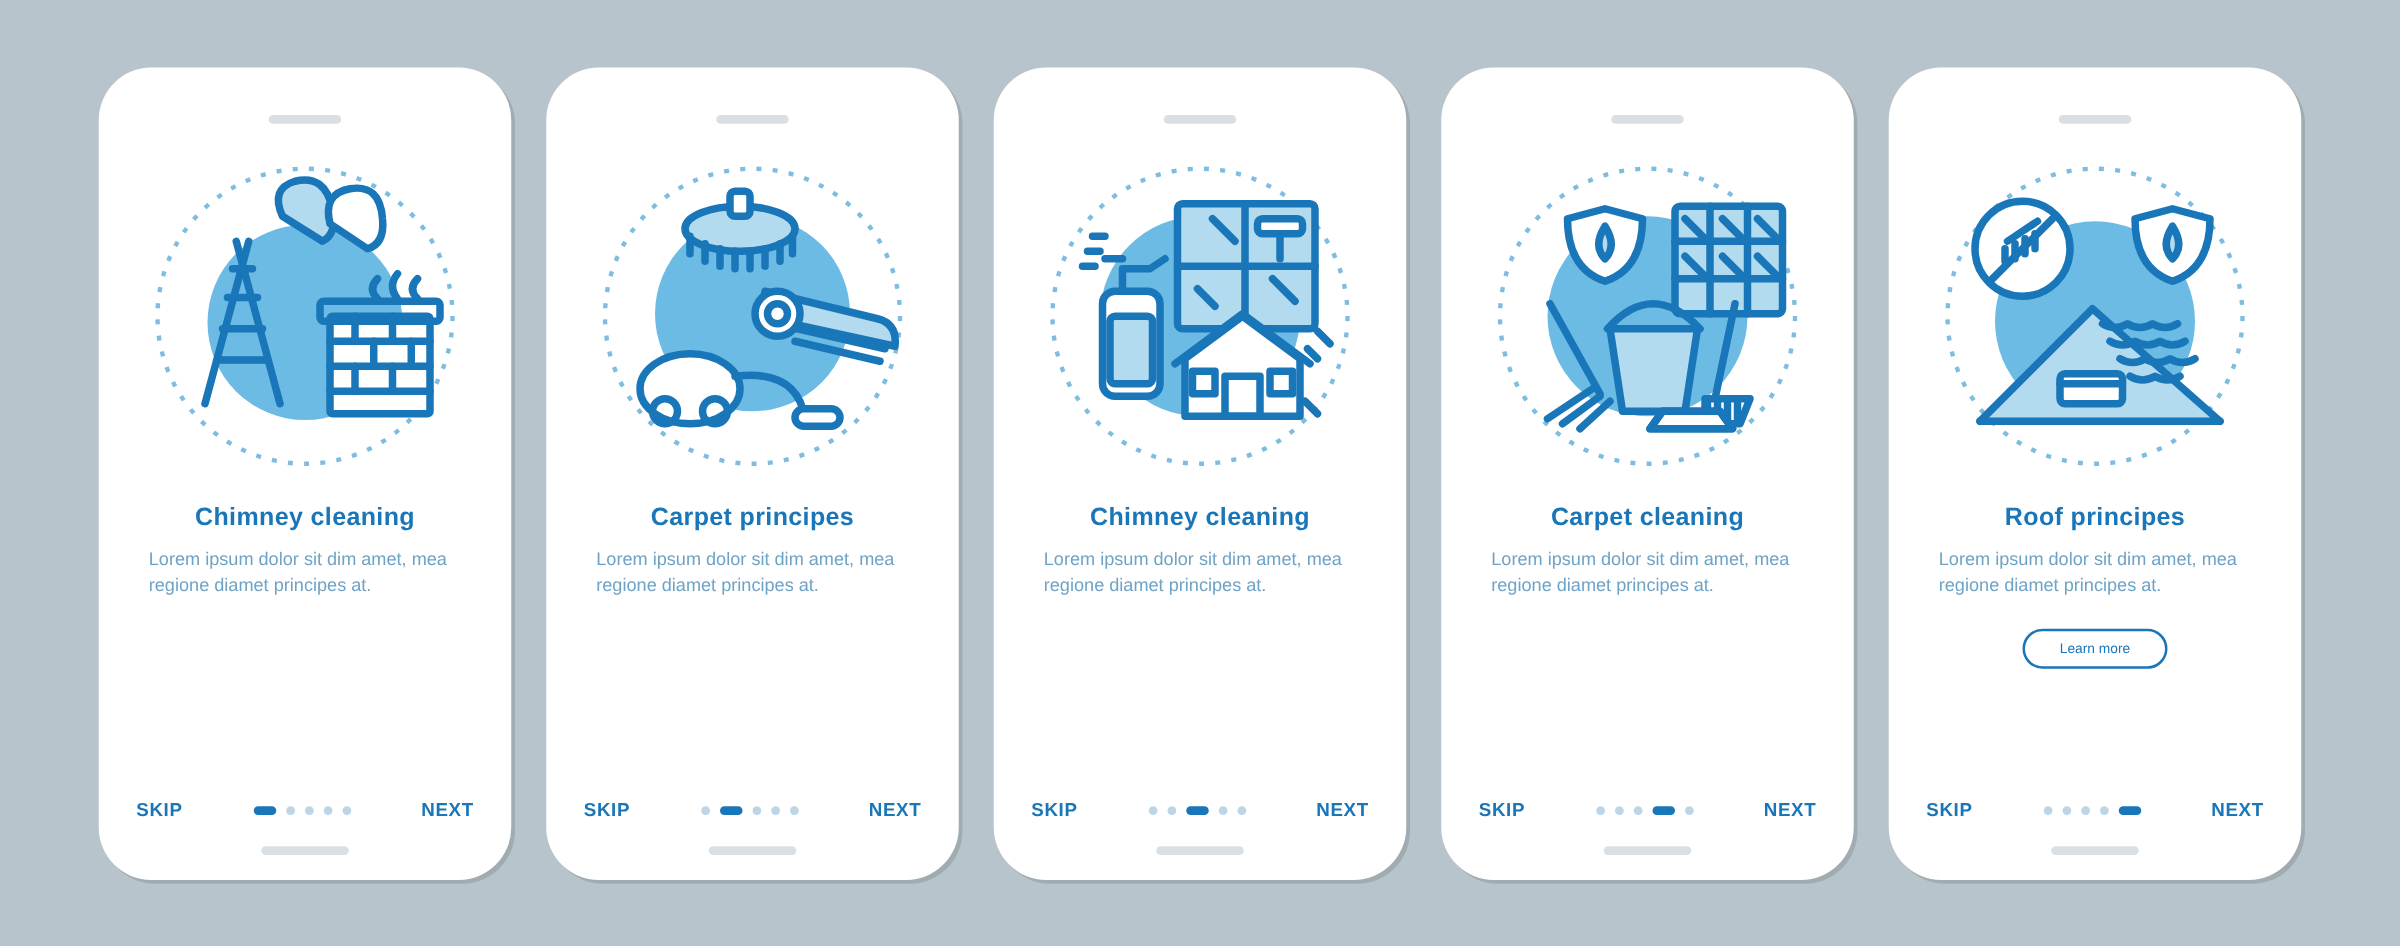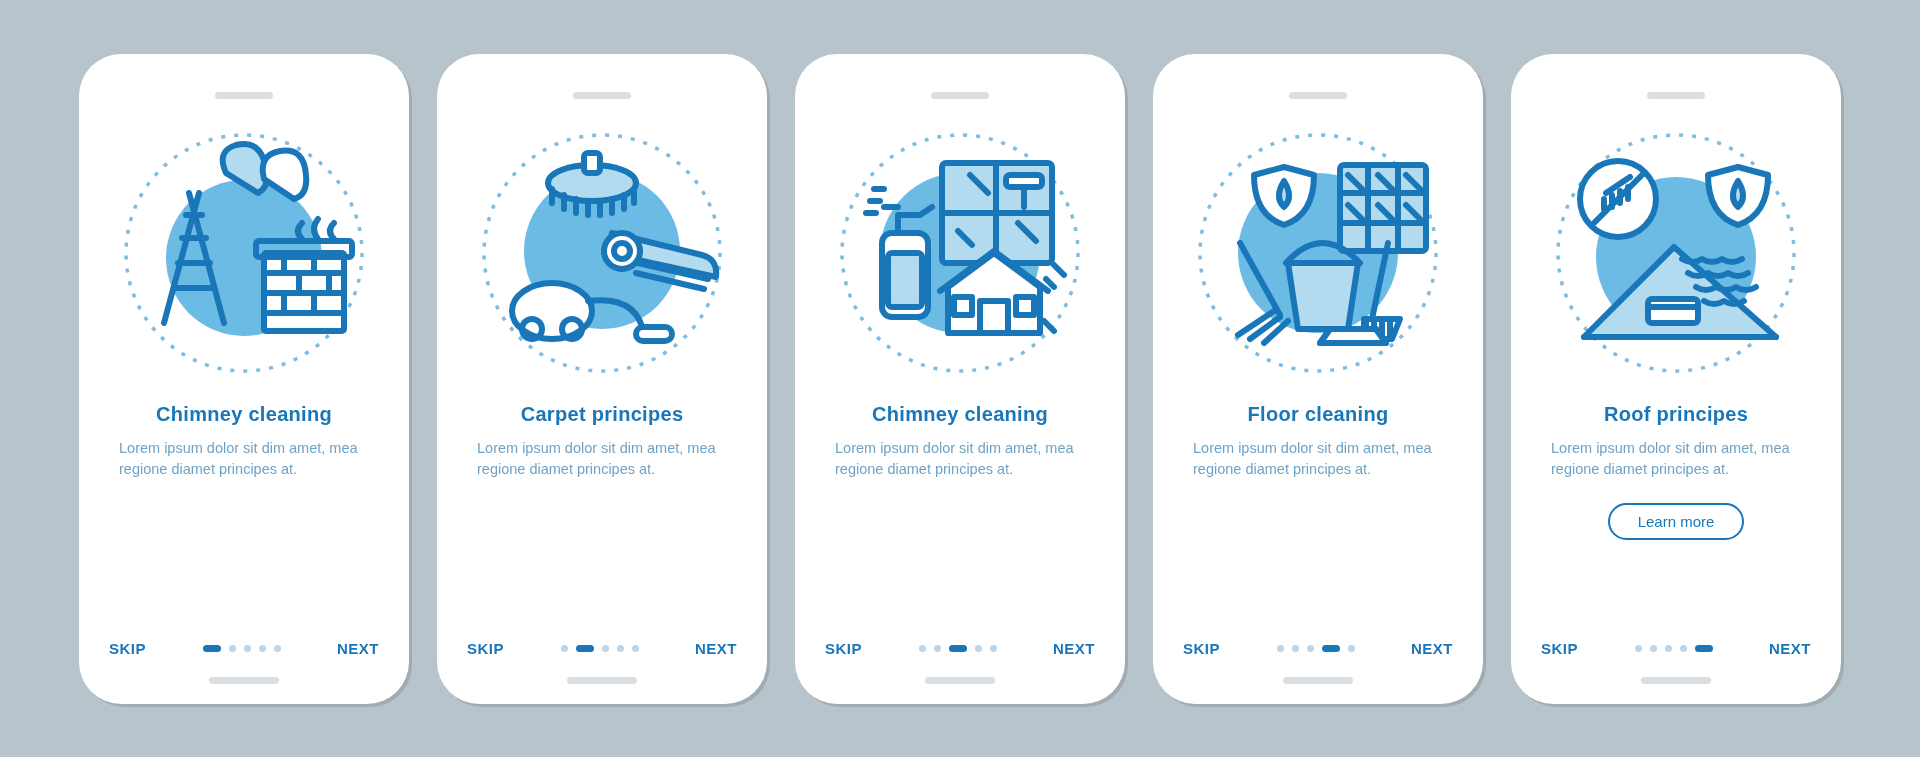--- a/index.html
+++ b/index.html
@@ -57,21 +57,21 @@
     font-size: 14.5px;
     line-height: 1.5;
     padding: 12px 24px 0;
   }
   .learn-btn {
     margin: 22px auto 12px;
     border: 2px solid #1976b8;
     color: #1976b8;
     border-radius: 26px;
     padding: 8px 28px;
-    font-size: 15px;
+    font-size: 11px;
     background: #fff;
     cursor: pointer;
     display: block;
   }
   .navrow {
     margin-top: auto;
     display: flex;
     align-items: center;
     justify-content: space-between;
     padding: 0 14px 6px;
@@ -289,21 +289,21 @@
 
         <g class="p-stroke">
           <path d="M200 120 l-16 76"></path>
           <path d="M176 196 h36 l-8 20 h-28 z"></path>
           <path d="M178 200 v12 M186 200 v14 M194 200 v14 M202 200 v12"></path>
           <path class="p-fill-white" d="M142 206 h46 l10 14 h-66 z"></path>
           <path d="M142 206 h46 l10 14 h-66 z"></path>
         </g>
       </svg>
     </div>
-    <div class="title">Floor cleaning</div>
+    <div class="title">Carpet cleaning</div>
     <div class="desc">Lorem ipsum dolor sit dim amet, mea regione diamet principes at.</div>
     <div class="navrow">
       <span class="nav-btn">SKIP</span>
       <span class="dots">
         <span class="dot"></span>
         <span class="dot"></span>
         <span class="dot"></span>
         <span class="dot active"></span>
         <span class="dot"></span>
       </span>

